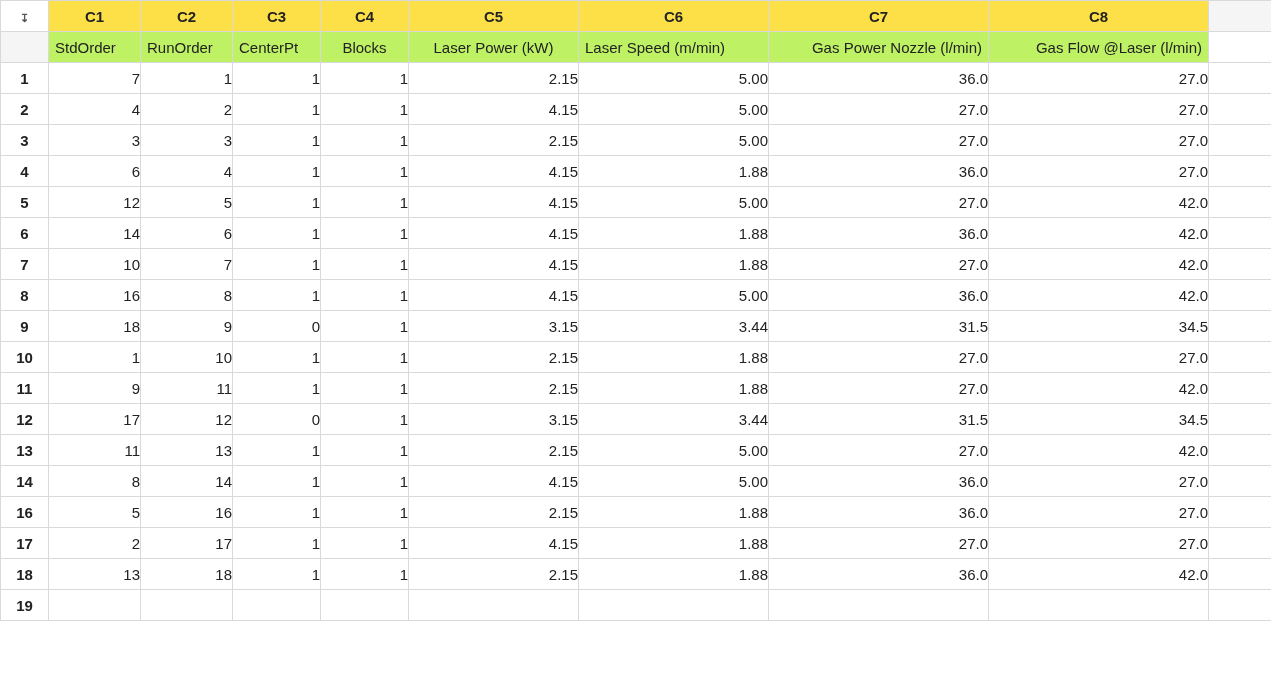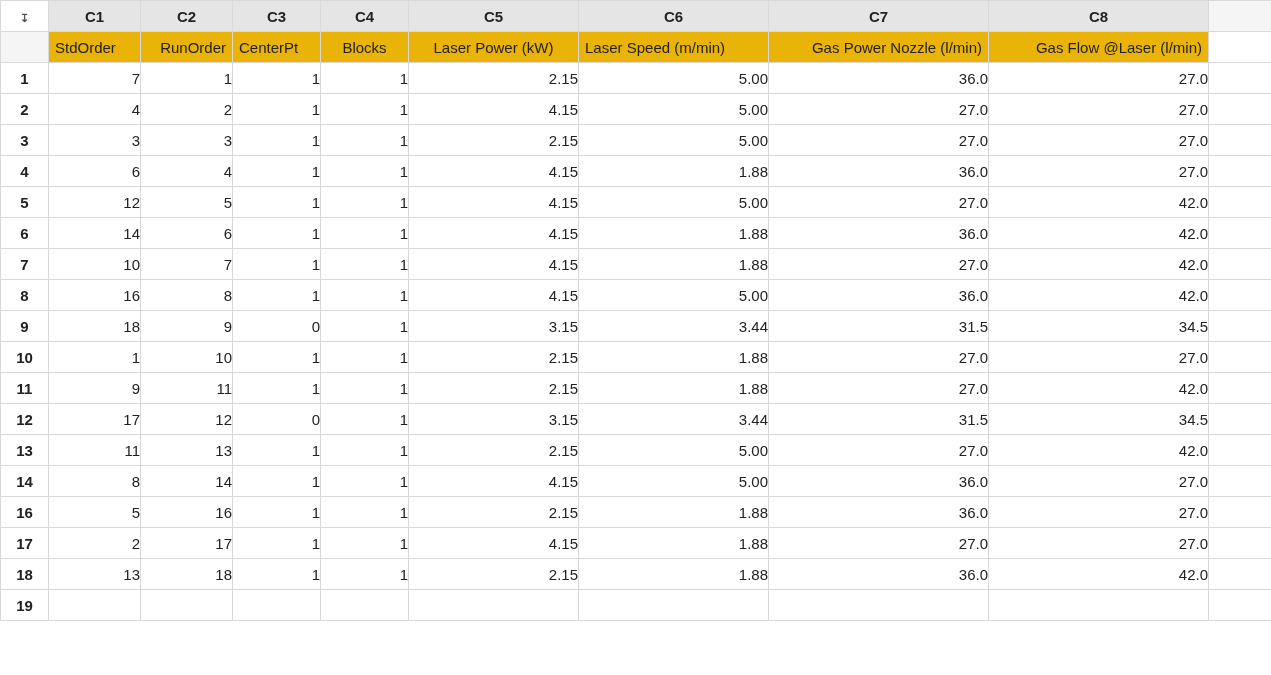--- a/index.html
+++ b/index.html
@@ -30,33 +30,33 @@
     background: #f5f5f5;
     width: 48px;
     text-align: center;
   }
   th.corner .arrow {
     font-size: 11px;
     color: #555;
   }
   
   tr.col-id-row th.colhdr {
-    background: #e5e5e5;
+    background: #fde047;
     font-weight: 600;
     text-align: center;
     font-size: 15px;
     color: #222;
   }
   
   tr.name-row td.name-cell {
     font-weight: 400;
     font-size: 15px;
     padding: 0 6px;
     text-align: left;
-    background: #eab308;
+    background: #bef264;
   }
   tr.name-row td.rowhdr-blank {
     background: #f5f5f5;
   }
   
   th.rowhdr {
     background: #f5f5f5;
     font-weight: 600;
     text-align: center;
     width: 48px;
@@ -117,21 +117,21 @@
     <th class="colhdr">C5</th>
     <th class="colhdr">C6</th>
     <th class="colhdr">C7</th>
     <th class="colhdr">C8</th>
     <th class="blank"></th>
   </tr>
 
   <tr class="name-row">
     <td class="rowhdr-blank"></td>
     <td class="name-cell" style="text-align:left">StdOrder</td>
-    <td class="name-cell" style="text-align:right">RunOrder</td>
+    <td class="name-cell" style="text-align:left">RunOrder</td>
     <td class="name-cell" style="text-align:left">CenterPt</td>
     <td class="name-cell" style="text-align:center">Blocks</td>
     <td class="name-cell" style="text-align:center">Laser Power (kW)</td>
     <td class="name-cell" style="text-align:left">Laser Speed (m/min)</td>
     <td class="name-cell" style="text-align:right">Gas Power Nozzle (l/min)</td>
     <td class="name-cell" style="text-align:right">Gas Flow @Laser (l/min)</td>
     <td class="blank"></td>
   </tr>
 
   </tbody>

